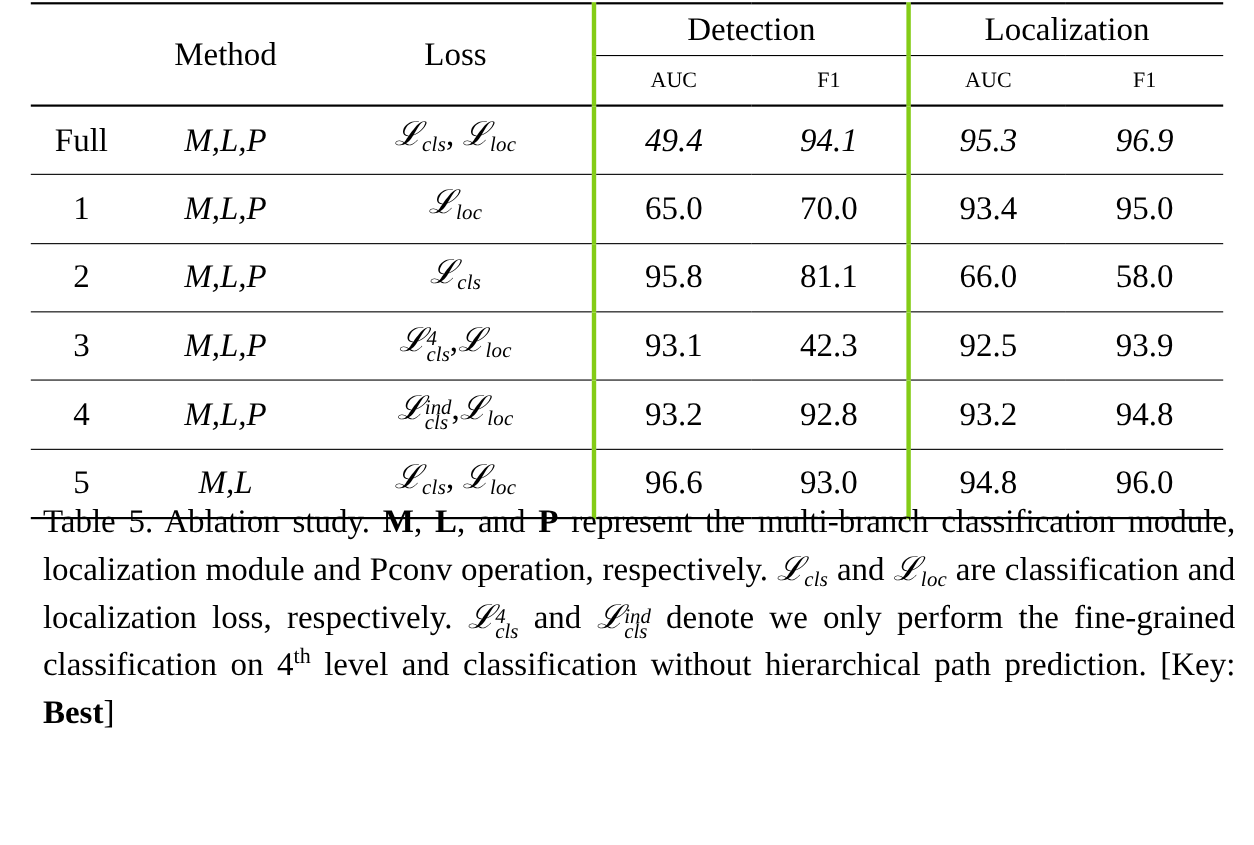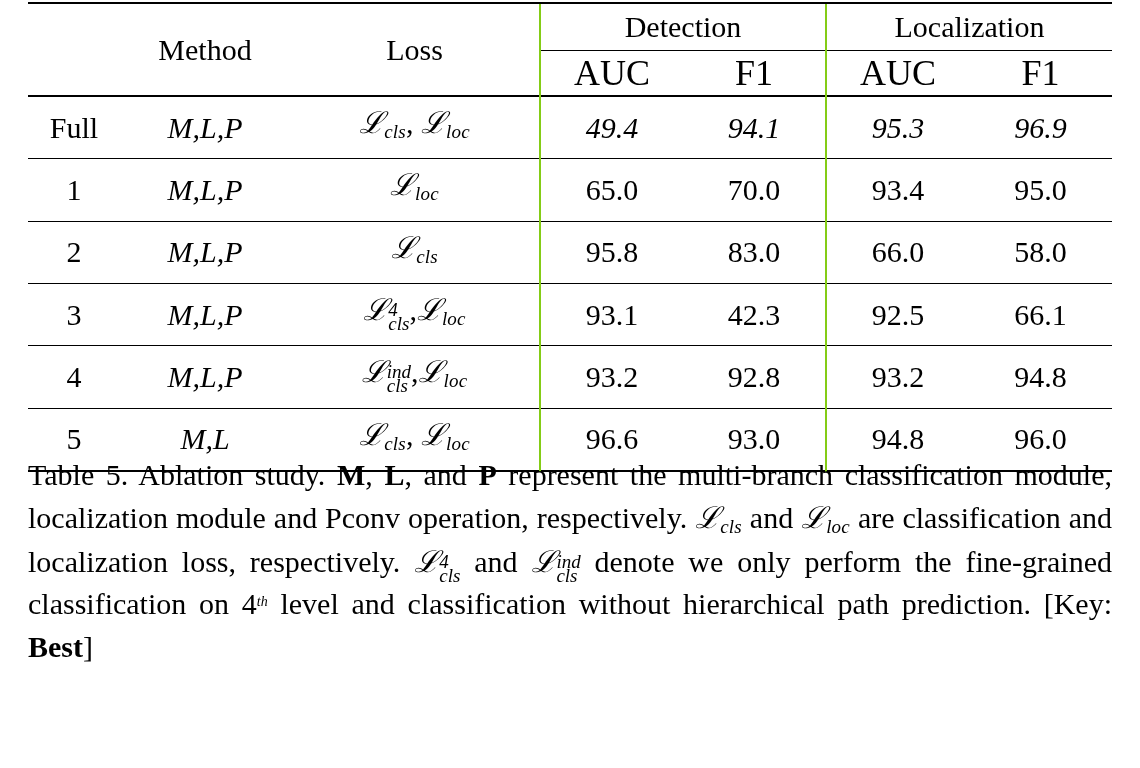--- a/index.html
+++ b/index.html
@@ -37,31 +37,31 @@
   }
   .rule-top td { border-top: 2px solid #000; }
   .rule-thin td { border-top: 1px solid #000; }
 
   .hdr-group {
     font-size: 30px;
     height: 46px;
     line-height: 46px;
   }
   .hdr-sub {
-    font-size: 36px;
+    font-size: 20px;
     height: 44px;
     line-height: 44px;
   }
   .cell {
     font-size: 30px;
     height: 52px;
     line-height: 52px;
     white-space: nowrap;
   }
-  .vline-left { border-left: 2px solid #84cc16; }
+  .vline-left { border-left: 4px solid #84cc16; }
   .idx { }
   .bold { font-weight: bold; font-style: italic; }
 
   
   col.c-idx    { width: 92px; }
   col.c-method { width: 170px; }
   col.c-loss   { width: 250px; }
   col.c-num    { width: 143px; }
 
   
@@ -70,41 +70,40 @@
     font-style: italic;
     font-size: 30px;
   }
   .sub {
     font-size: 19px;
     vertical-align: -0.28em;
     font-style: italic;
     letter-spacing: 0.2px;
   }
   .sup {
-    font-size: 14px;
+    font-size: 20px;
     vertical-align: 0.55em;
-    font-style: italic;
   }
   .subsup {
     display: inline-block;
     vertical-align: middle;
     font-size: 19px;
     line-height: 1.0;
     text-align: left;
     font-style: italic;
     position: relative;
     top: 1px;
   }
   .subsup .s-up { display: block; height: 14px; }
   .subsup .s-dn { display: block; height: 14px; }
 
   
   .caption {
     position: absolute;
-    left: 28px;
+    left: 39px;
     top: 452px;
     width: 1084px;
     font-size: 30px;
     line-height: 1.42;
     text-align: justify;
     text-justify: inter-word;
   }
   .caption b { font-weight: bold; }
   .nowrapmath { white-space: nowrap; }
 </style>
@@ -165,35 +164,35 @@
         <td class="cell">95.0</td>
       </tr>
 
       <tr class="rule-thin">
         <td class="cell idx">2</td>
         <td class="cell bold">M,L,P</td>
         <td class="cell">
           <span class="mathcal">ℒ</span><span class="sub">cls</span>
         </td>
         <td class="cell vline-left">95.8</td>
-        <td class="cell">83.0</td>
+        <td class="cell">81.1</td>
         <td class="cell vline-left">66.0</td>
         <td class="cell">58.0</td>
       </tr>
 
       <tr class="rule-thin">
         <td class="cell idx">3</td>
         <td class="cell bold">M,L,P</td>
         <td class="cell">
           <span class="mathcal">ℒ</span><span class="subsup"><span class="s-up">4</span><span class="s-dn">cls</span></span><span>,</span><span class="mathcal">ℒ</span><span class="sub">loc</span>
         </td>
         <td class="cell vline-left">93.1</td>
         <td class="cell">42.3</td>
         <td class="cell vline-left">92.5</td>
-        <td class="cell">66.1</td>
+        <td class="cell">93.9</td>
       </tr>
 
       <tr class="rule-thin">
         <td class="cell idx">4</td>
         <td class="cell bold">M,L,P</td>
         <td class="cell">
           <span class="mathcal">ℒ</span><span class="subsup"><span class="s-up">ind</span><span class="s-dn">cls</span></span><span>,</span><span class="mathcal">ℒ</span><span class="sub">loc</span>
         </td>
         <td class="cell vline-left">93.2</td>
         <td class="cell">92.8</td>

